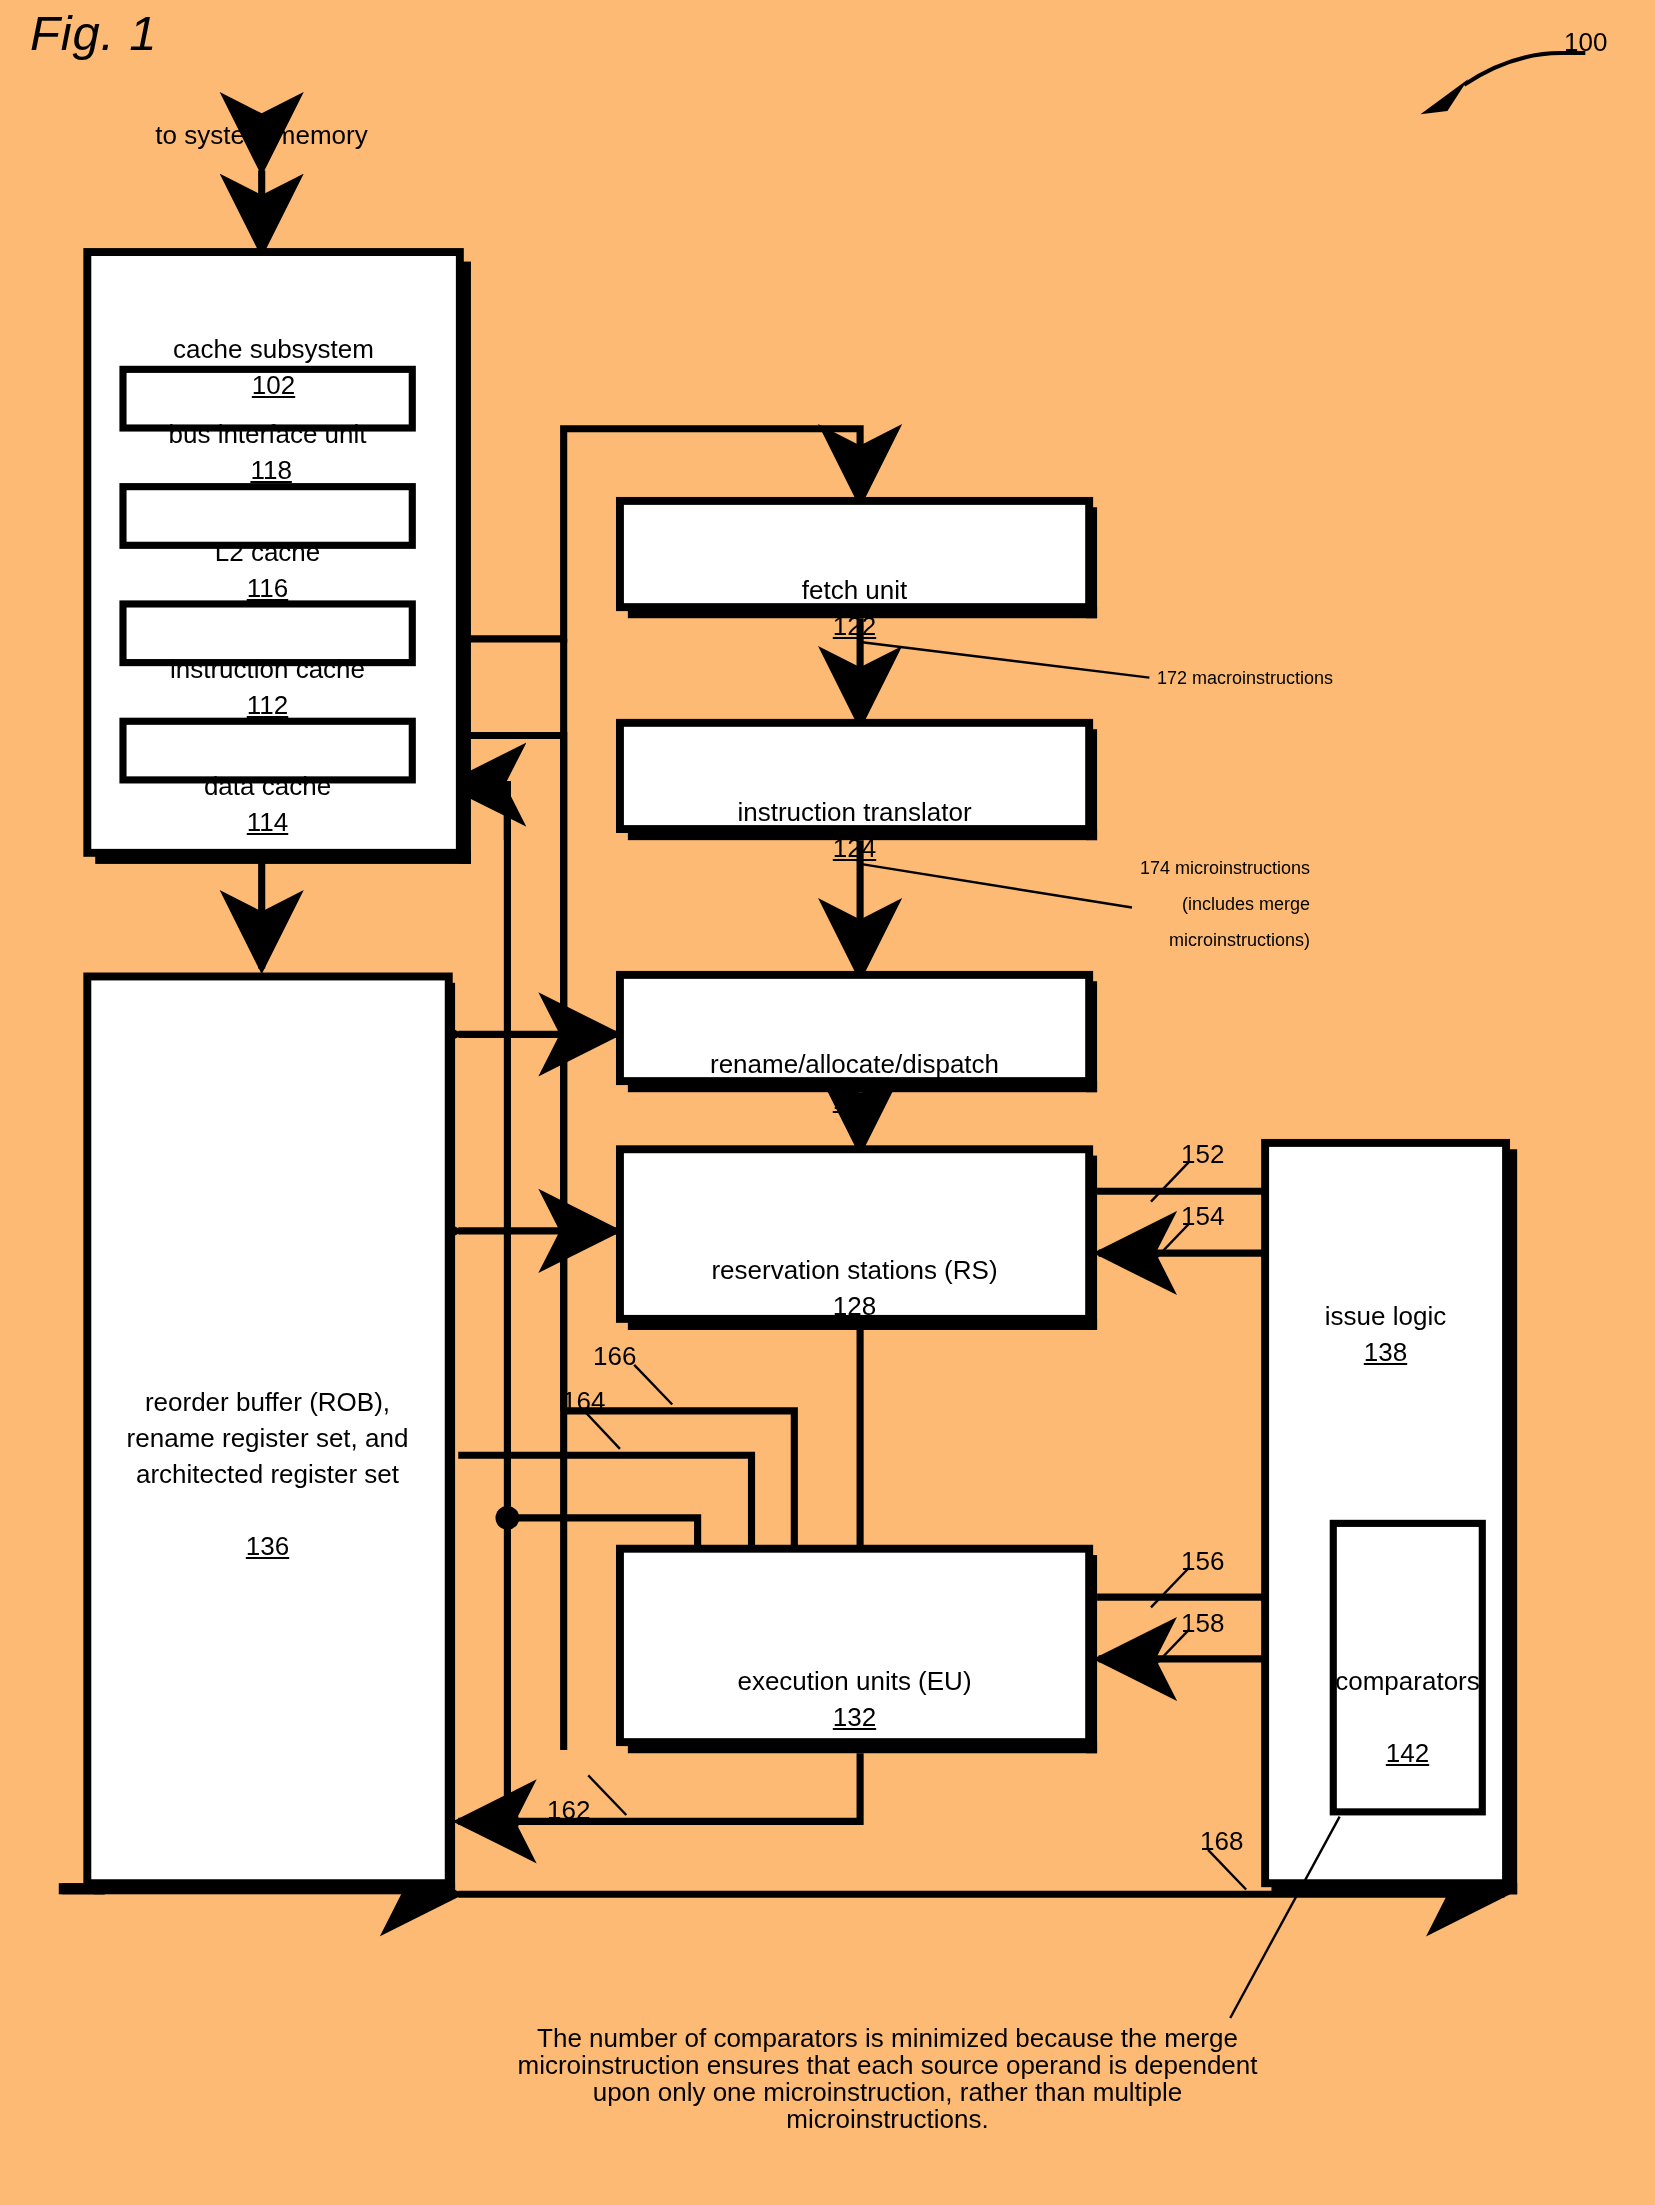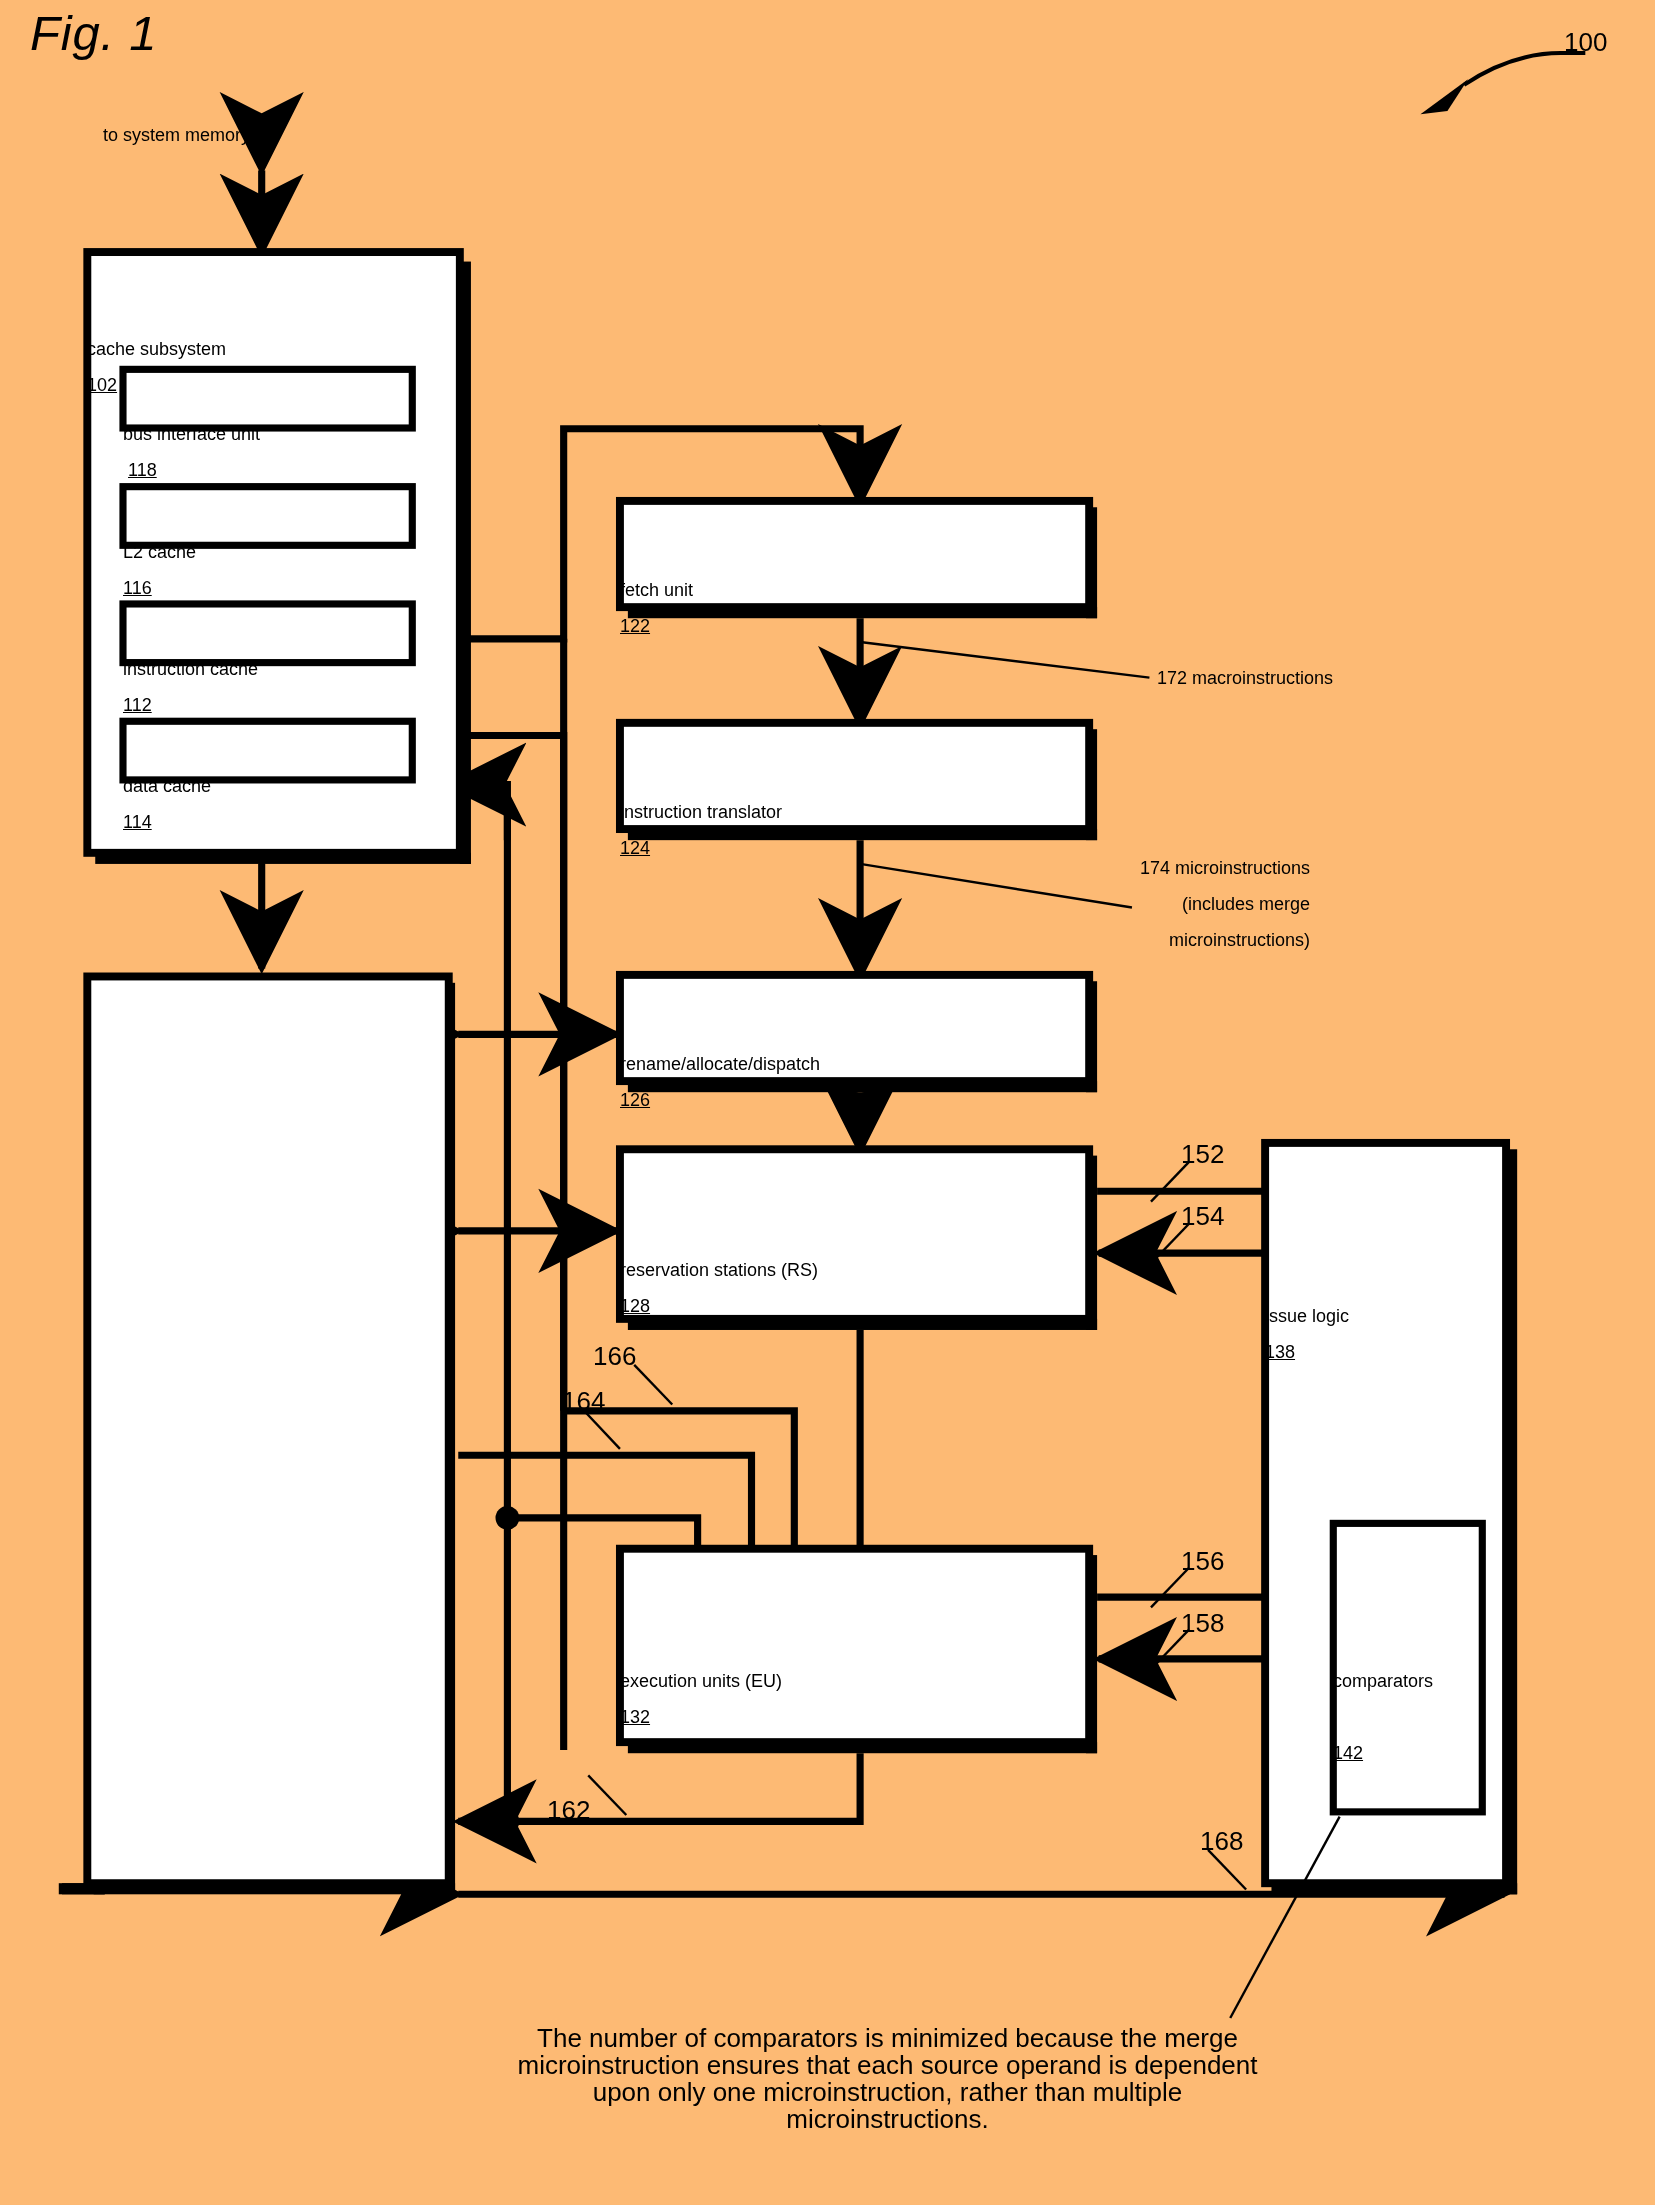--- a/index.html
+++ b/index.html
@@ -28,22 +28,22 @@
     left: 30px;
     top: 4.8px;
     font-size: 49px;
     font-style: italic;
     font-weight: 400;
     letter-spacing: 0.8px;
     white-space: nowrap;
   }
   .blk-label {
     position: absolute;
-    text-align: left;
-    font-size: 18px;
+    text-align: center;
+    font-size: 26px;
     line-height: 36px;
     white-space: pre-line;
   }
   .ref-num {
     position: absolute;
     font-size: 26px;
     white-space: nowrap;
   }
   .note {
     position: absolute;
@@ -266,20 +266,26 @@
   </div>
   <div class="blk-label" style="left:620px; top:1216px; width:469px;">
     <span>reservation stations (RS)</span>
     <span class="u">128</span>
   </div>
   <div class="blk-label" style="left:620px; top:1627px; width:469px;">
     <span>execution units (EU)</span>
     <span class="u">132</span>
   </div>
 
+  <div class="blk-label" style="left:87px; top:1348px; width:361px;">
+    <span>reorder buffer (ROB),
+rename register set, and
+architected register set</span>
+    <br><span class="u">136</span>
+  </div>
 
   <div class="blk-label" style="left:1265px; top:1262px; width:241px;">
     <span>issue logic</span>
     <span class="u">138</span>
   </div>
   <div class="blk-label" style="left:1333px; top:1627px; width:149px;">
     <span>comparators</span>
     <br><span class="u">142</span>
   </div>
 

